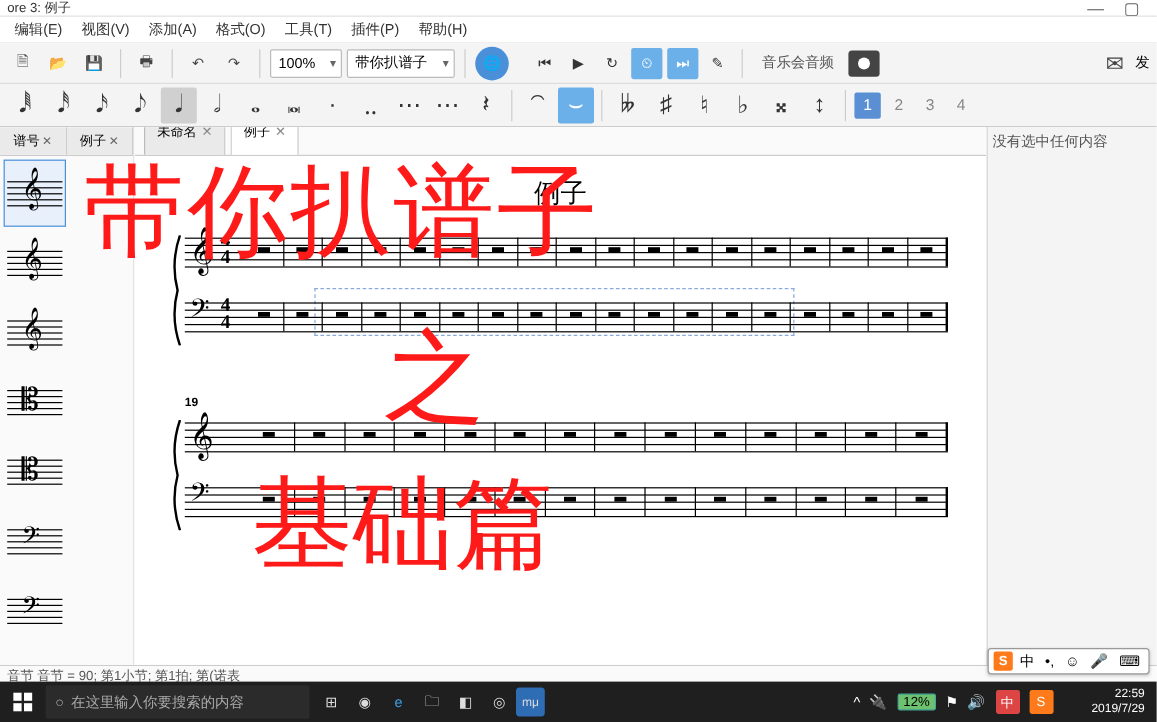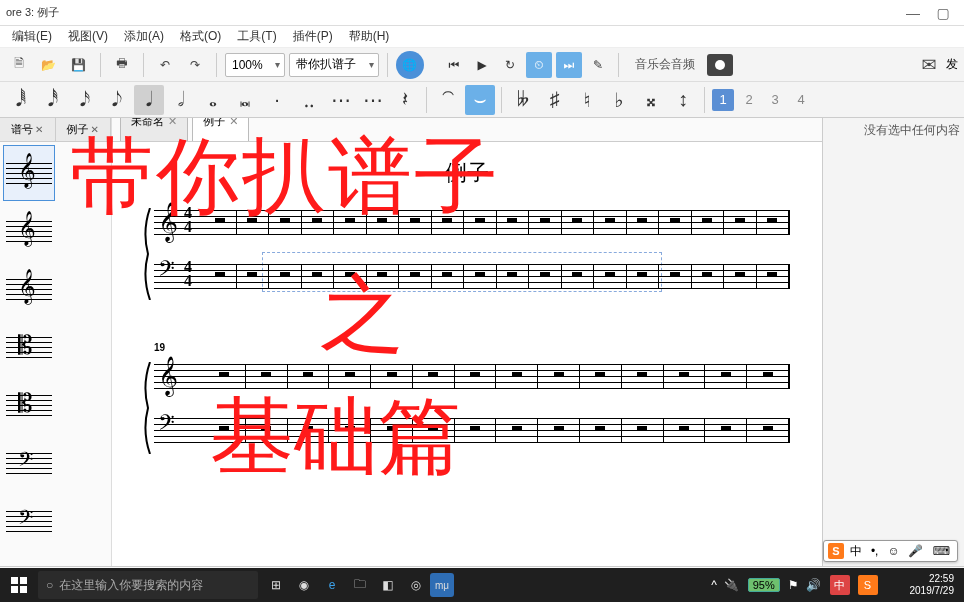--- a/index.html
+++ b/index.html
@@ -1,18 +1,18 @@
 <!DOCTYPE html>
 <html><head>
 <meta charset="utf-8">
 <style>
 * { margin: 0; padding: 0; box-sizing: border-box; }
 body { font-family: "Microsoft YaHei", Arial, sans-serif; font-size: 12px; background: #fff; width: 964px; height: 602px; overflow: hidden; position: relative; }
 
-.titlebar { height: 26px; background: #fff; border-bottom: 1px solid #ddd; display: flex; align-items: center; padding: 0 6px; font-size: 11px; color: #333; }
+.titlebar { height: 14px; background: #fff; border-bottom: 1px solid #ddd; display: flex; align-items: center; padding: 0 6px; font-size: 11px; color: #333; }
 .titlebar .spacer { flex: 1; }
 .titlebar .winbtn { width: 30px; text-align: center; font-size: 14px; color: #666; }
 
 .menubar { height: 22px; background: #fff; display: flex; align-items: center; padding: 0 4px; font-size: 12px; color: #333; border-bottom: 1px solid #eee; }
 .menubar .menu-item { padding: 0 8px; cursor: pointer; }
 
 .toolbar1 { height: 34px; background: #f4f4f4; border-bottom: 1px solid #ddd; display: flex; align-items: center; padding: 0 6px; gap: 4px; }
 .toolbar1 .tbtn { width: 26px; height: 26px; display: flex; align-items: center; justify-content: center; color: #444; cursor: pointer; border-radius: 2px; }
 .toolbar1 .sep { width: 1px; height: 24px; background: #ccc; margin: 0 4px; }
 .toolbar1 .combo { height: 24px; background: #fff; border: 1px solid #bbb; border-radius: 2px; padding: 0 18px 0 6px; display: flex; align-items: center; position: relative; min-width: 60px; font-size: 12px; }
@@ -61,21 +61,21 @@
 .clef.bass { font-size:26px; top:-4px; }
 .timesig { position:absolute; left:30px; top:4px; font-family:serif; font-weight:bold; font-size:16px; line-height:14px; text-align:center; }
 .barlines { position:absolute; left:50px; right:0; top:8px; height:24px; display:flex; }
 .barlines .bar { flex:1; border-right:1px solid #000; position:relative; }
 .barlines .bar .rest { position:absolute; left:50%; top:8px; width:10px; height:4px; background:#000; transform:translateX(-50%); }
 .barlines .bar:last-child { border-right:2px solid #000; }
 .staff-gap { height:14px; }
 
 .inspector { width: 142px; background: #f4f4f4; border-left: 1px solid #ccc; padding: 4px; }
 .inspector .insp-title { font-size:12px; color:#333; border-bottom:1px solid #ccc; padding-bottom:4px; margin-bottom:6px; text-align:center; }
-.inspector .insp-body { font-size:12px; color:#555; text-align:right; }
+.inspector .insp-body { font-size:12px; color:#555; text-align:left; }
 
 .statusbar { height: 18px; background: #fafafa; border-top: 1px solid #ccc; font-size: 11px; color: #555; padding: 2px 6px; display:flex; align-items:center; }
 
 .ime-float { position:absolute; right:6px; bottom:40px; height:22px; background:#fff; border:1px solid #999; border-radius:3px; display:flex; align-items:center; padding:0 4px; gap:3px; font-size:12px; box-shadow:0 1px 3px rgba(0,0,0,0.2); }
 .ime-float .sogou { width:16px; height:16px; background:#ff7a1a; color:#fff; border-radius:2px; display:flex; align-items:center; justify-content:center; font-size:11px; font-weight:bold; }
 .ime-float .pill { padding:0 3px; }
 
 .taskbar { position:absolute; bottom:0; left:0; right:0; height:34px; background:#1f1f1f; display:flex; align-items:center; color:#fff; font-size:12px; }
 .taskbar .start { width:38px; height:34px; display:flex; align-items:center; justify-content:center; }
 .taskbar .search { flex:0 0 220px; height:28px; background:#2b2b2b; border-radius:2px; display:flex; align-items:center; padding:0 8px; color:#aaa; gap:6px; margin-right:4px; }
@@ -585,21 +585,21 @@
   <div class="ticon">⊞</div>
   <div class="ticon">◉</div>
   <div class="ticon" style="color:#3ca0e7">e</div>
   <div class="ticon">🗀</div>
   <div class="ticon">◧</div>
   <div class="ticon">◎</div>
   <div class="ticon" style="background:#2e6db4;border-radius:3px;width:24px;height:24px;font-size:10px">mμ</div>
   <div class="tray">
     <span>^</span>
     <span>🔌</span>
-    <span class="batt">95%</span>
+    <span class="batt">12%</span>
     <span>⚑</span>
     <span>🔊</span>
     <span class="lang">中</span>
     <span class="lang" style="background:#ff7a1a">S</span>
     <div class="clock">
       <div>22:59</div>
         <div>2019/7/29</div>
     </div>
   </div>
 </div>

